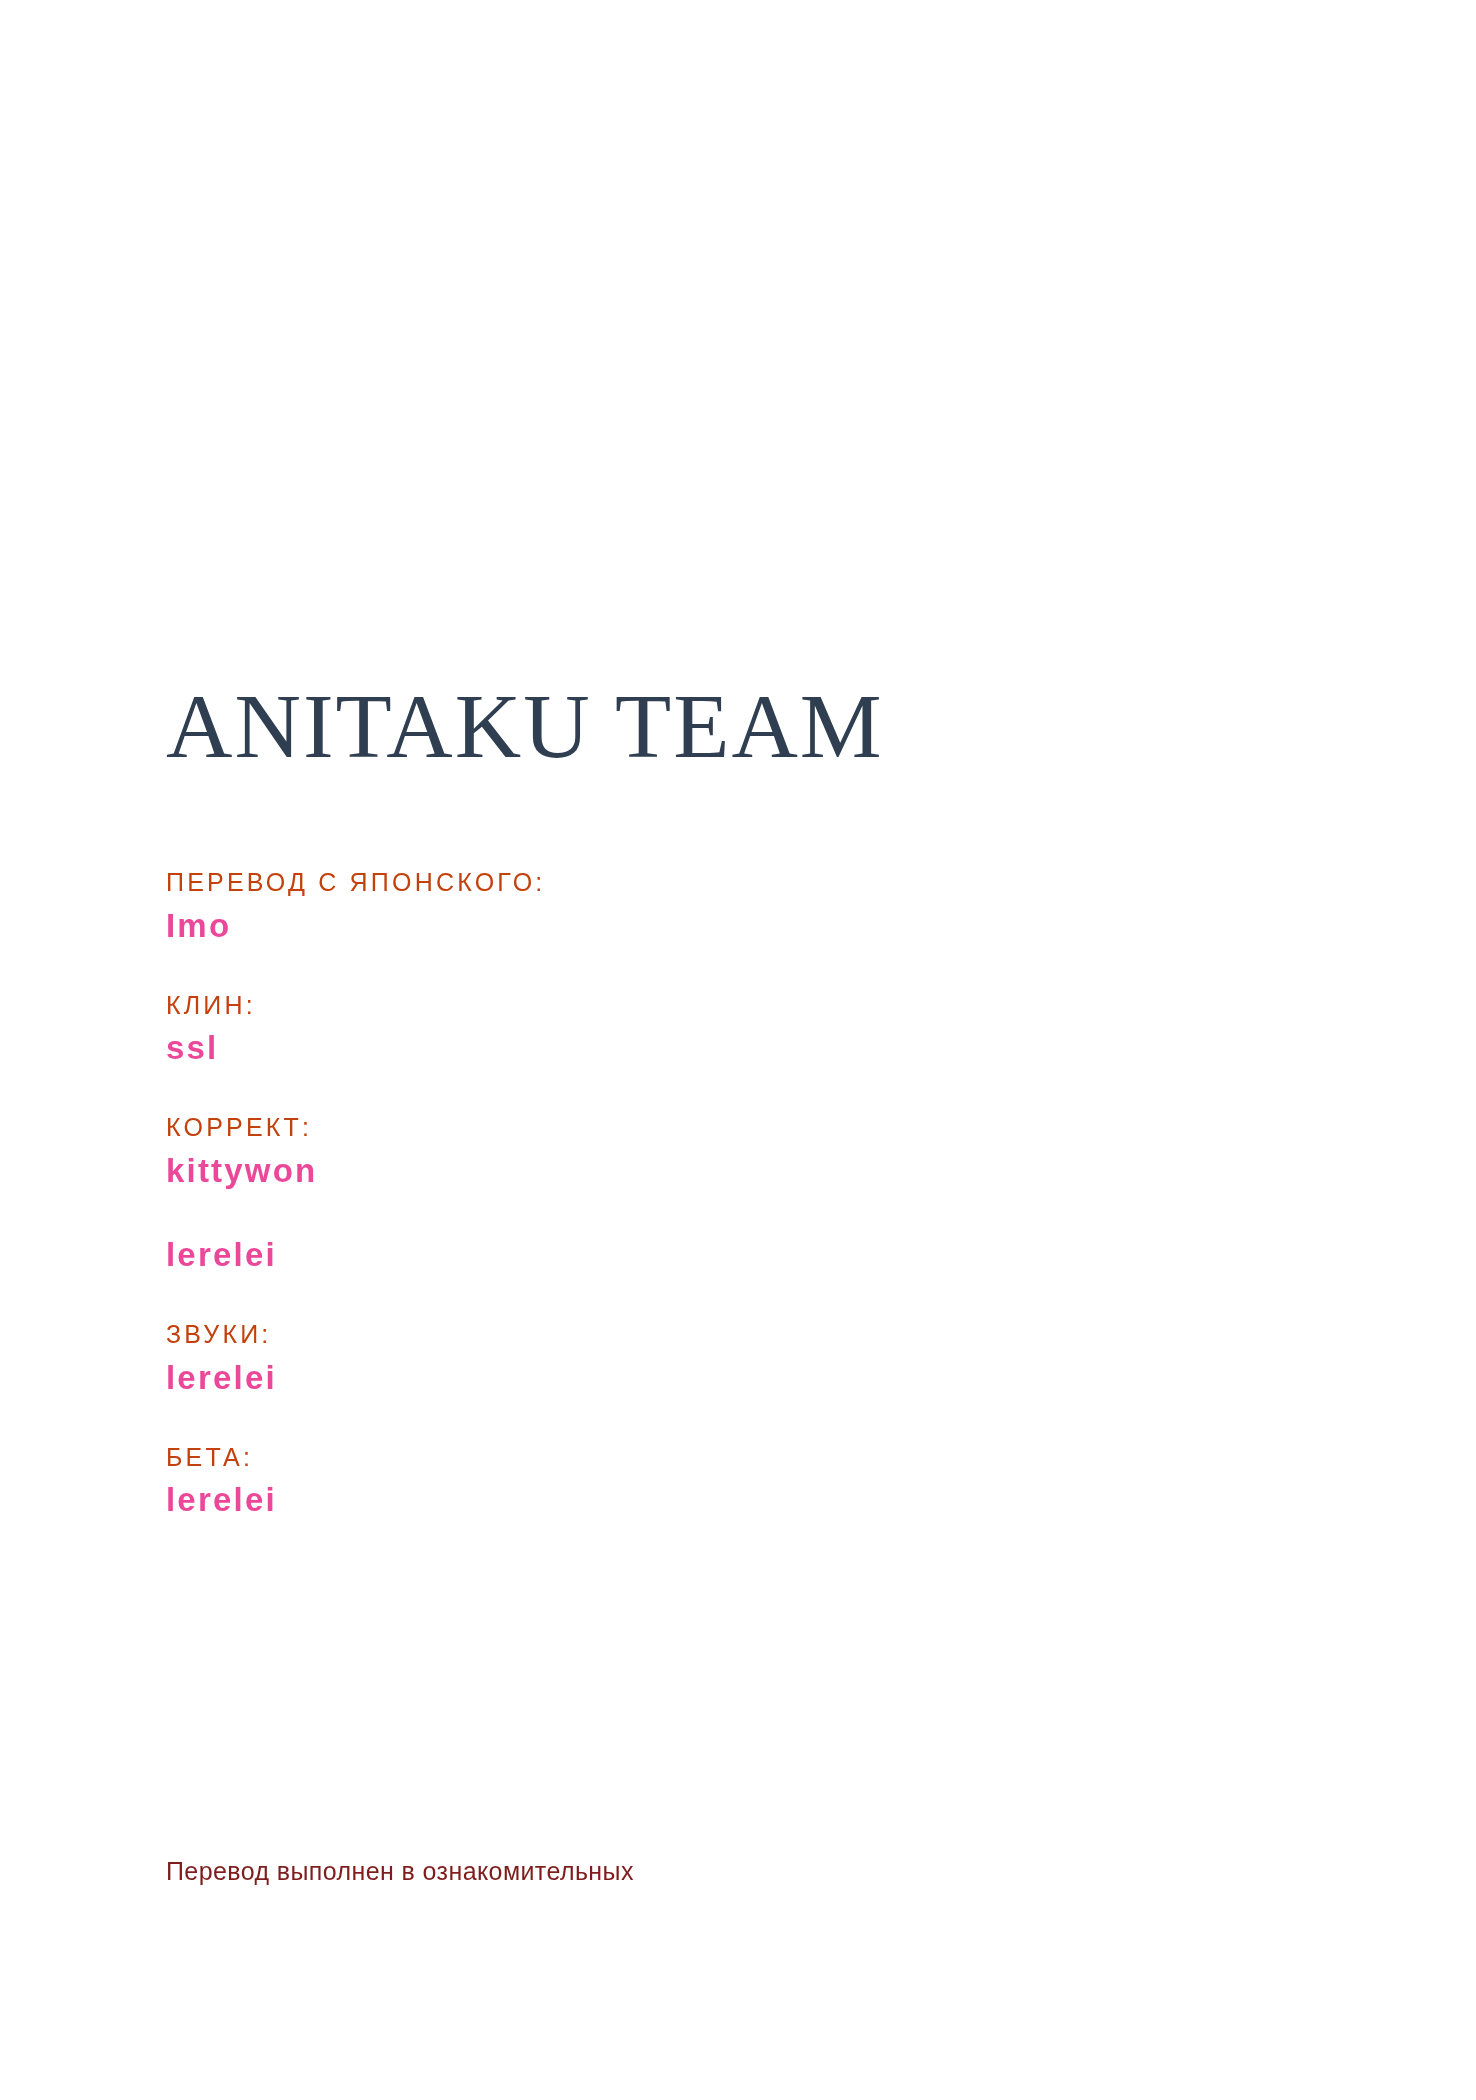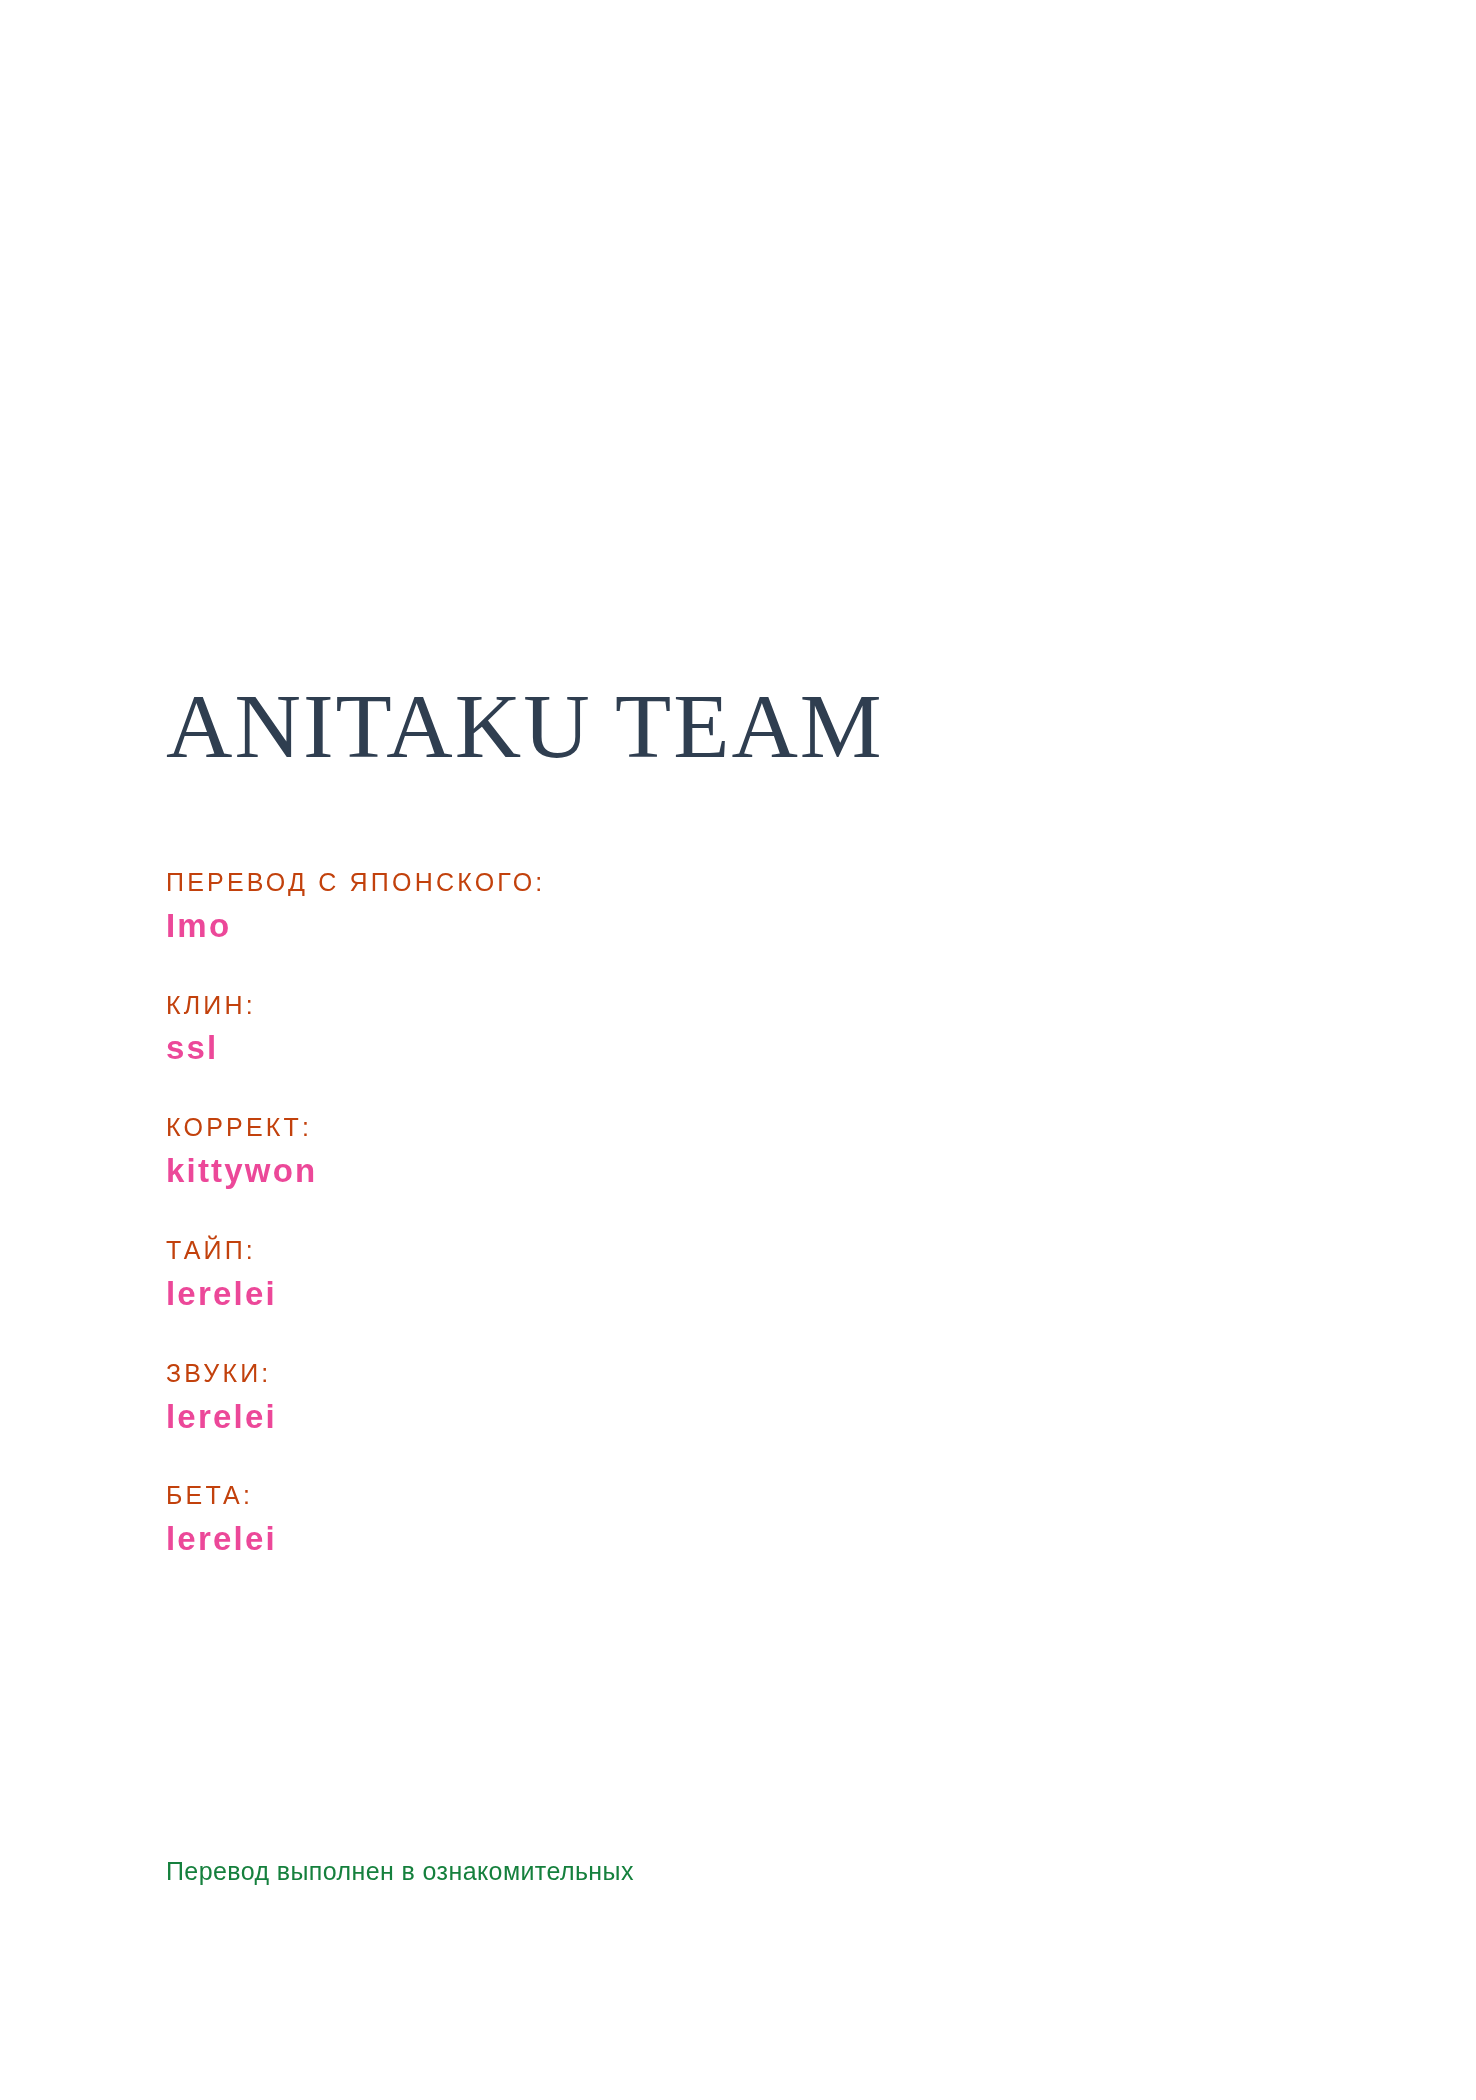--- a/index.html
+++ b/index.html
@@ -55,21 +55,21 @@
     margin: 0;
     line-height: 1.15;
   }
   .disclaimer {
     position: absolute;
     left: 166px;
     top: 1855px;
     width: 760px;
     font-size: 25px;
     line-height: 1.35;
-    color: #15803d;
+    color: #7f1d1d;
     letter-spacing: 0.4px;
   }
   .disclaimer div {
     white-space: nowrap;
   }
 </style>
 </head>
 <body>
 
 <div class="page">
@@ -87,21 +87,20 @@
       <p class="credit-role">КЛИН:</p>
       <p class="credit-name">ssl</p>
     </div>
 
     <div class="credit-row">
       <p class="credit-role">КОРРЕКТ:</p>
       <p class="credit-name">kittywon</p>
     </div>
 
     <div class="credit-row">
-      <p class="credit-role">ТАЙП:</p>
       <p class="credit-name">lerelei</p>
     </div>
 
     <div class="credit-row">
       <p class="credit-role">ЗВУКИ:</p>
       <p class="credit-name">lerelei</p>
     </div>
 
     <div class="credit-row">
       <p class="credit-role">БЕТА:</p>

